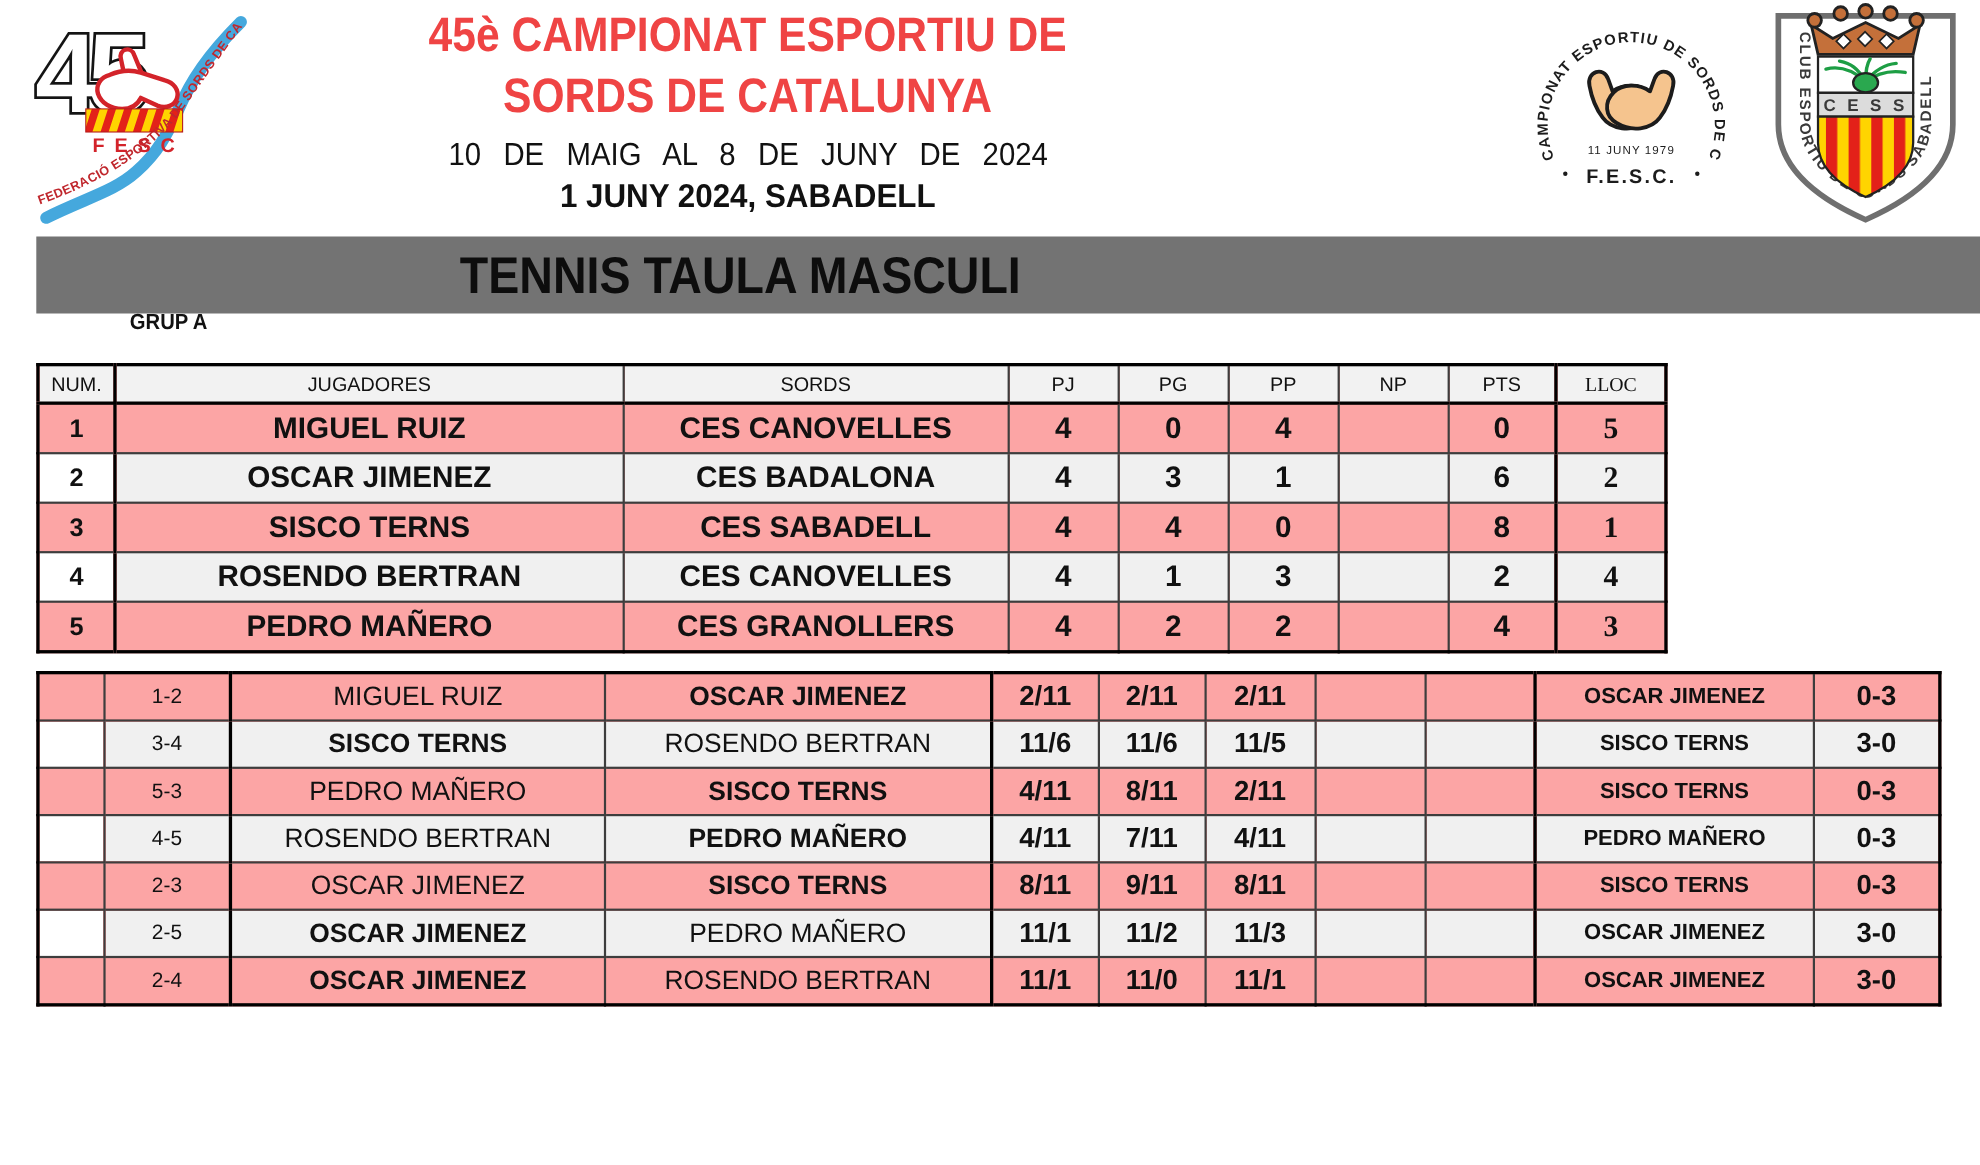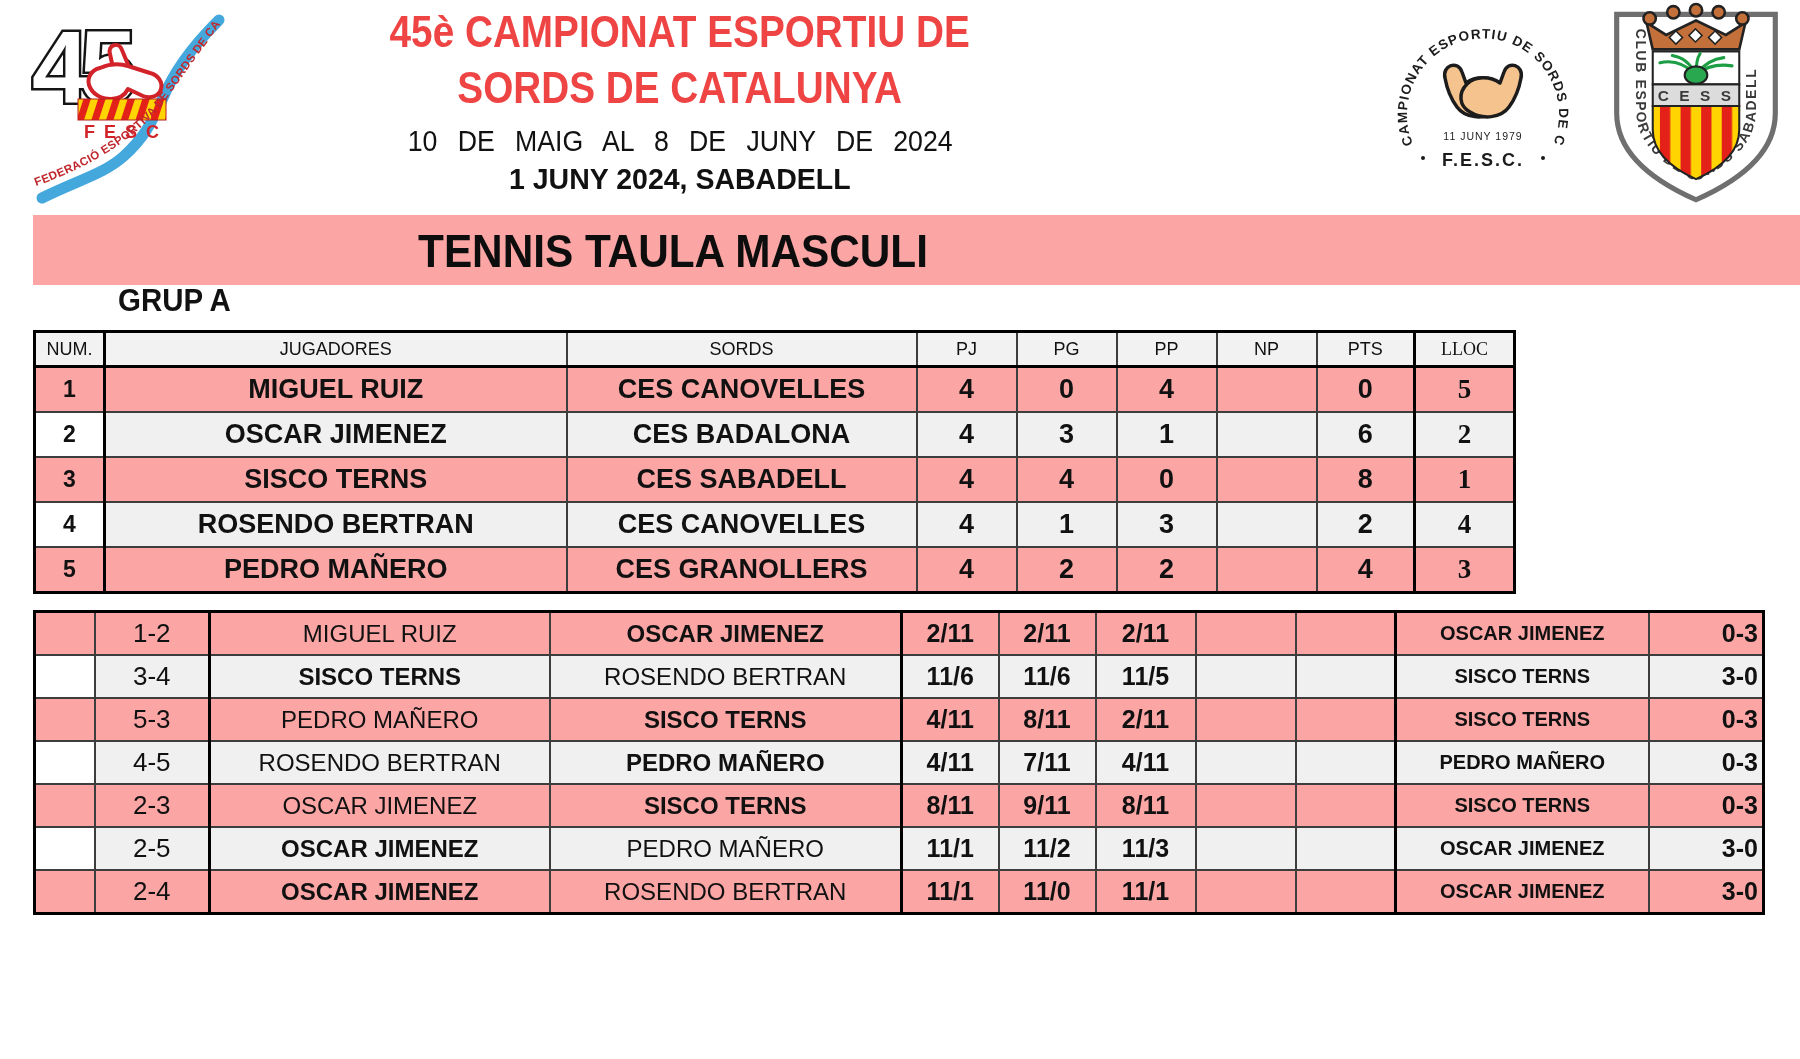--- a/index.html
+++ b/index.html
@@ -16,27 +16,27 @@
   .date-line{font-size:29px;margin-top:8px;white-space:nowrap;word-spacing:14px;}
   .date-line>span{display:inline-block;transform:scaleX(.92);transform-origin:center;}
   .place-line{font-size:30px;font-weight:bold;margin-top:4px;white-space:nowrap;}
   .place-line>span{display:inline-block;transform:scaleX(.95);transform-origin:center;}
 
   .logo-left{left:26px;top:4px;width:218px;height:208px;}
   .stamp{left:1376px;top:6px;width:214px;height:190px;}
   .crest{left:1598px;top:2px;width:196px;height:206px;}
 
   
-  .banner{left:33px;top:215px;width:1767px;height:70px;background:#fca5a5;}
+  .banner{left:33px;top:215px;width:1767px;height:70px;background:#737373;}
   .banner span{
     position:absolute;left:640px;top:50%;transform:translate(-50%,-50%) scaleX(.9);
     font-size:47px;font-weight:bold;color:#0d0d0d;white-space:nowrap;
   }
 
-  .group-label{left:118px;top:282px;font-size:32px;font-weight:bold;}
+  .group-label{left:118px;top:282px;font-size:20px;font-weight:bold;}
   .group-label>span{display:inline-block;transform:scaleX(.92);transform-origin:left;}
 
   
   table{border-collapse:collapse;table-layout:fixed;background:#fca5a5;}
   td,th{border:2px solid #3d3d3d;overflow:hidden;white-space:nowrap;text-align:center;padding:0 4px;}
   table{border:3px solid #000;}
   th{background:#f2f2f2;font-weight:normal;font-size:18px;border-bottom:3px solid #000;}
   tr.g td{background:#f0f0f0;}
   tr.g td:first-child{background:#fff;}
   .bL{border-left:3px solid #000 !important;font-family:Liberation Serif, serif;}
@@ -47,22 +47,22 @@
   .t1 td{height:43px;font-weight:bold;font-size:27px;}
   .t1 td.num{font-size:23px;}
 
   .t2{left:33px;top:610px;}
   .t2 th{height:28px;font-size:17px;}
   .t2 td{height:41px;font-size:25px;}
   .t2 td.name{font-weight:normal;font-size:24px;}
   .t2 td.name.w{font-weight:bold;}
   .t2 td.score{font-weight:bold;}
   .t2 td.winner{font-weight:bold;font-size:20px;}
-  .t2 td.result{font-weight:bold;text-align:right;}
-  .t2 td.partits{font-weight:normal;font-size:26px;}
+  .t2 td.result{font-weight:bold;}
+  .t2 td.partits{font-weight:normal;font-size:19px;}
 </style>
 </head>
 <body>
 
 <div class="abs logo-left">
   <svg width="218" height="208" viewBox="0 0 218 208">
     <defs>
       <pattern id="stripes" width="14" height="24" patternUnits="userSpaceOnUse" patternTransform="rotate(18)">
         <rect width="14" height="24" fill="#ffd400"></rect>
         <rect width="7" height="24" fill="#e32119"></rect>

